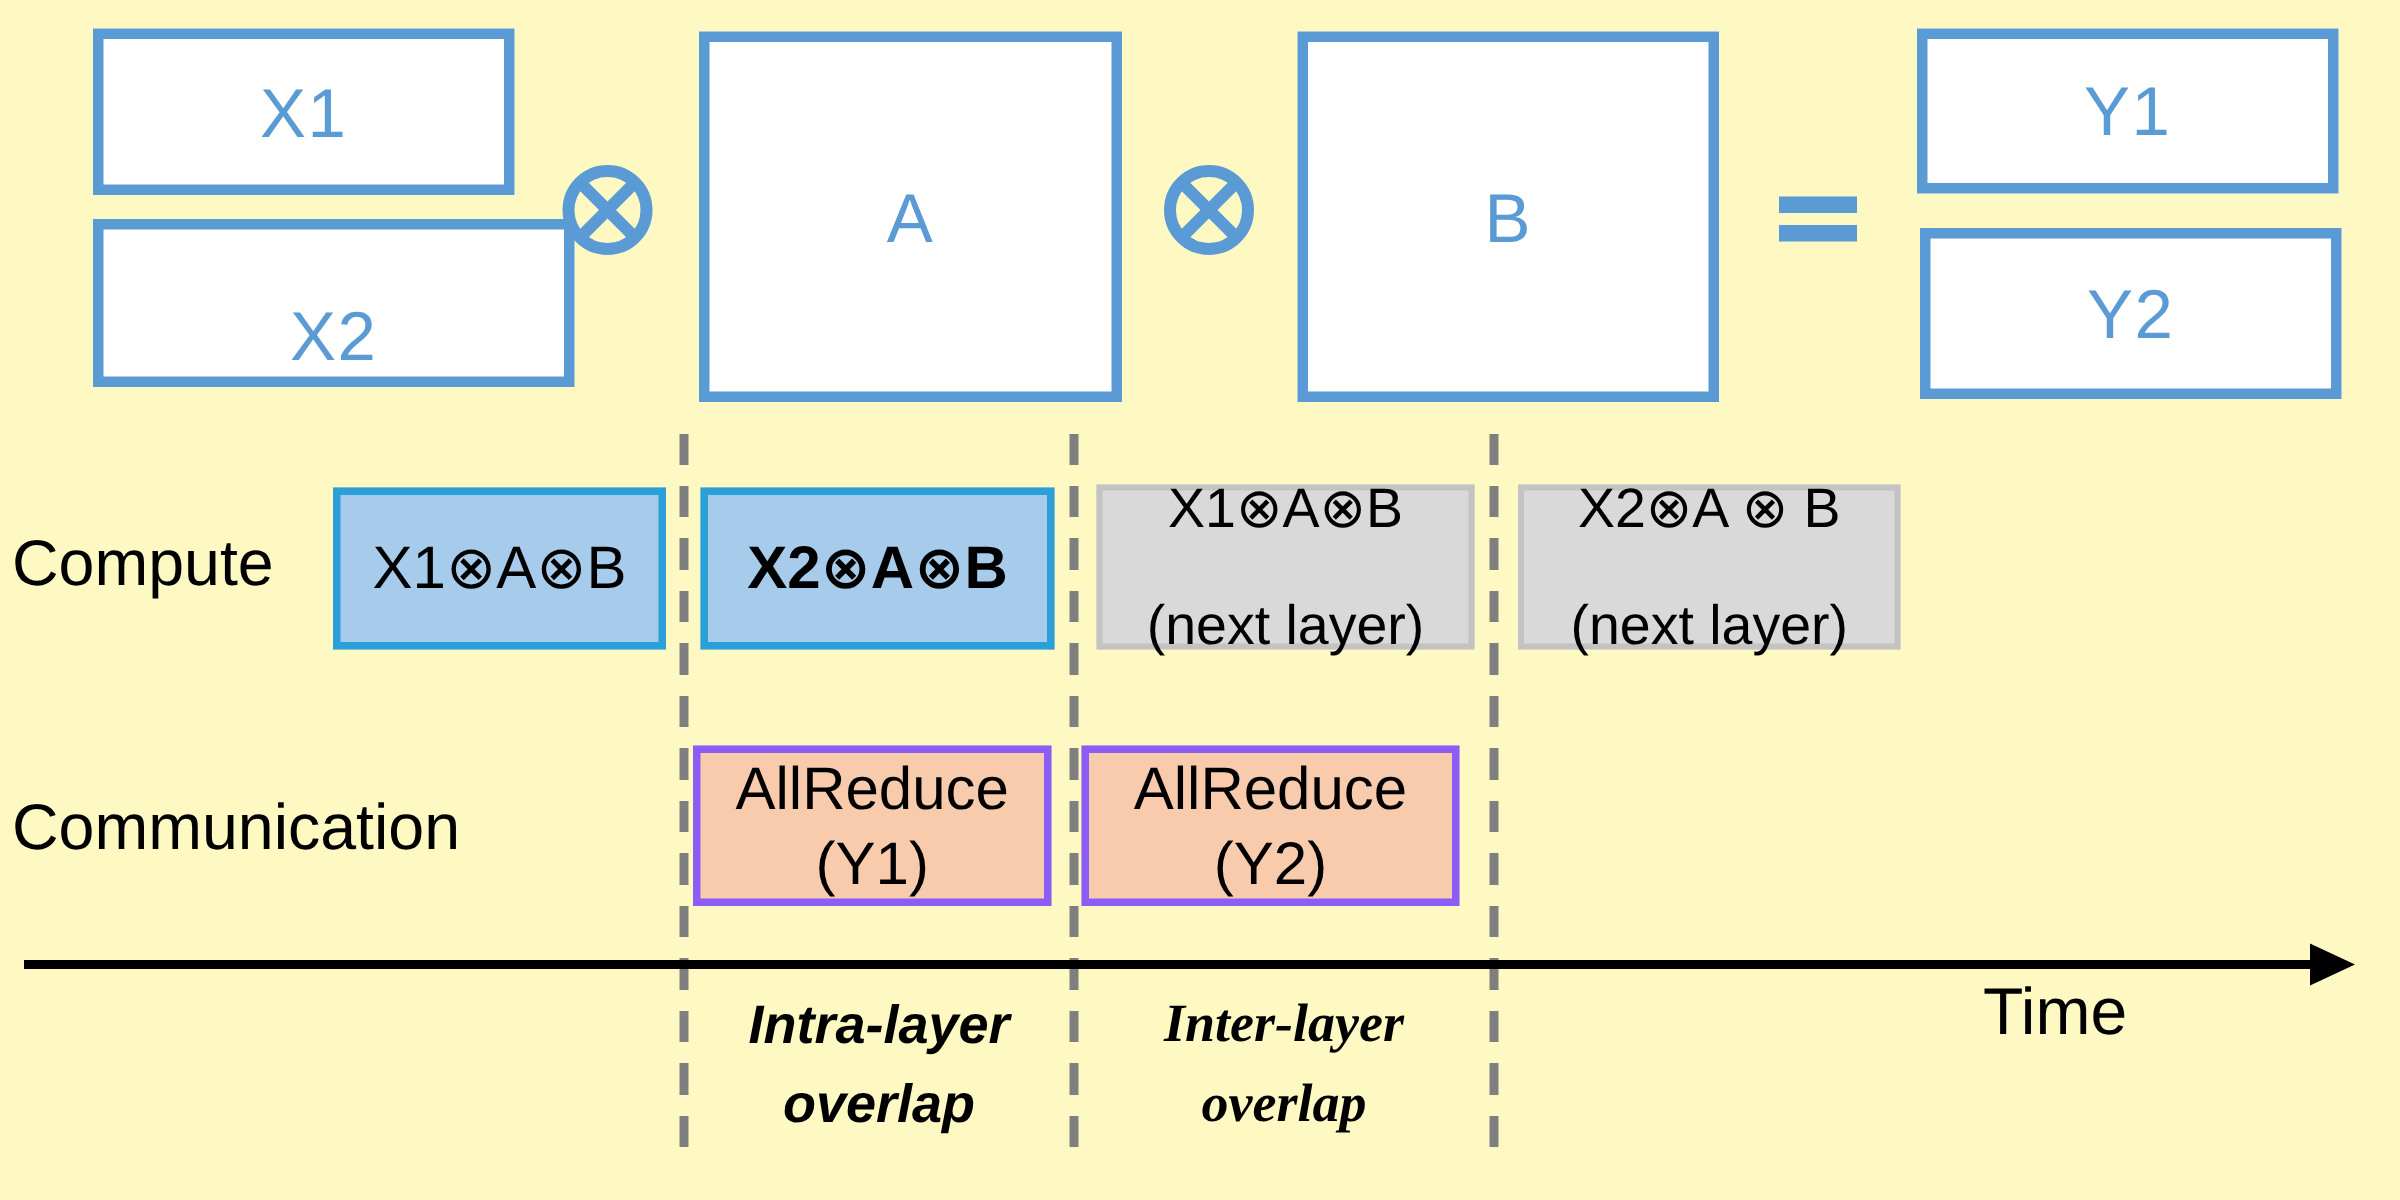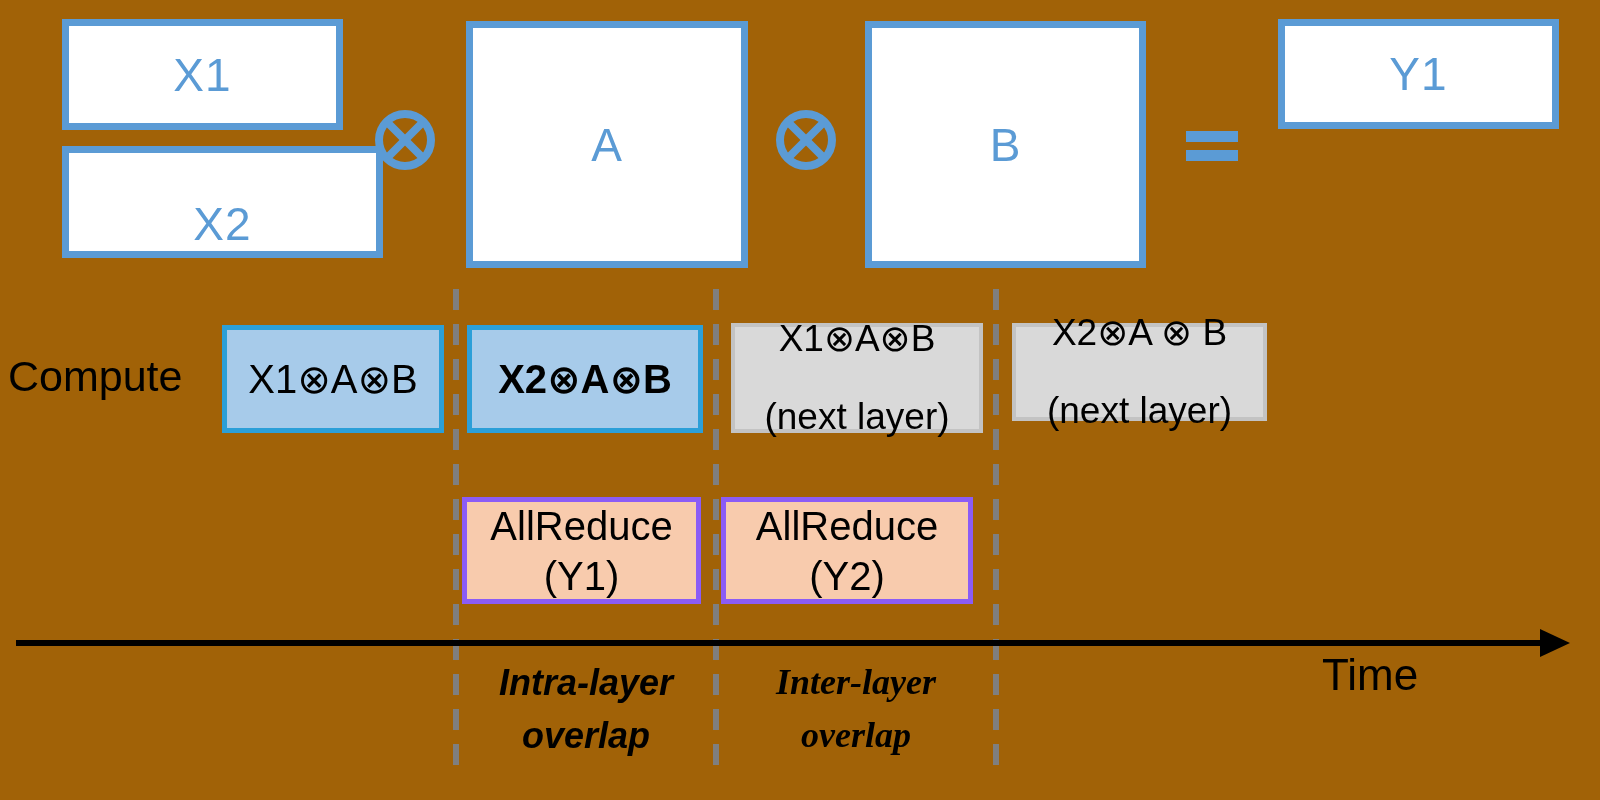--- a/index.html
+++ b/index.html
@@ -1,17 +1,17 @@
 <!DOCTYPE html>
 <html><head>
 <meta charset="utf-8">
 <style>
   html,body{margin:0;padding:0;background:#ffffff;}
   #canvas{
-    position:relative;width:1600px;height:800px;background:#a16207;overflow:hidden;
+    position:relative;width:1600px;height:800px;background:#fef9c3;overflow:hidden;
     font-family:"Liberation Sans","DejaVu Sans",sans-serif;color:#000;
   }
   
   .mbox{
     position:absolute;box-sizing:border-box;background:#fff;
     border:7px solid #5B9BD5;color:#5B9BD5;
     display:flex;align-items:center;justify-content:center;
     font-size:46px;letter-spacing:1px;
   }
   .box-x1{left:62px;top:19px;width:281px;height:111px;}
@@ -44,21 +44,21 @@
   }
   .task .t1{font-size:40px;}
   .task .t2{font-size:37px;margin-top:32px;}
   .task-blue{background:#A7CBEA;border:5px solid #2B9FD8;}
   .task-gray{background:#D9D9D9;border:4px solid #C3C3C3;}
   .task-gray .t1{font-size:37px;}
   .task-orange{background:#F8CBAD;border:5px solid #8b5cf6;}
   .cb1{left:222px;top:325px;width:222px;height:108px;}
   .cb2{left:467px;top:325px;width:236px;height:108px;font-weight:bold;}
   .gb1{left:731px;top:323px;width:252px;height:110px;}
-  .gb2{left:1012px;top:323px;width:255px;height:98px;}
+  .gb2{left:1012px;top:323px;width:255px;height:110px;}
   .ob1{left:462px;top:497px;width:239px;height:107px;}
   .ob2{left:721px;top:497px;width:252px;height:107px;}
   
   .axis-line{position:absolute;left:16px;top:640px;width:1528px;height:6px;background:#000;}
   .axis-head{
     position:absolute;left:1540px;top:629px;width:0;height:0;
     border-left:30px solid #000;border-top:14px solid transparent;border-bottom:14px solid transparent;
   }
   .time-label{position:absolute;left:1322px;top:650px;font-size:44px;color:#000;}
   
@@ -101,20 +101,23 @@
   </div>
 
   <div class="equals">
     <div class="bar"></div>
     <div class="bar"></div>
   </div>
 
   <div class="mbox box-y1">
     <span>Y1</span>
   </div>
+  <div class="mbox box-y2">
+    <span>Y2</span>
+  </div>
 
   <div class="dash dash1"></div>
   <div class="dash dash2"></div>
   <div class="dash dash3"></div>
 
   <div class="lane-label lbl-compute">Compute</div>
 
   <div class="task task-blue cb1">
     <span class="t1">X1⊗A⊗B</span>
   </div>
@@ -123,20 +126,21 @@
   </div>
   <div class="task task-gray gb1">
     <span class="t1">X1⊗A⊗B</span>
     <span class="t2">(next layer)</span>
   </div>
   <div class="task task-gray gb2">
     <span class="t1">X2⊗A ⊗ B</span>
     <span class="t2">(next layer)</span>
   </div>
 
+  <div class="lane-label lbl-comm">Communication</div>
 
   <div class="task task-orange ob1">
     <span class="t1">AllReduce</span>
     <span class="t1">(Y1)</span>
   </div>
   <div class="task task-orange ob2">
     <span class="t1">AllReduce</span>
     <span class="t1">(Y2)</span>
   </div>
 

